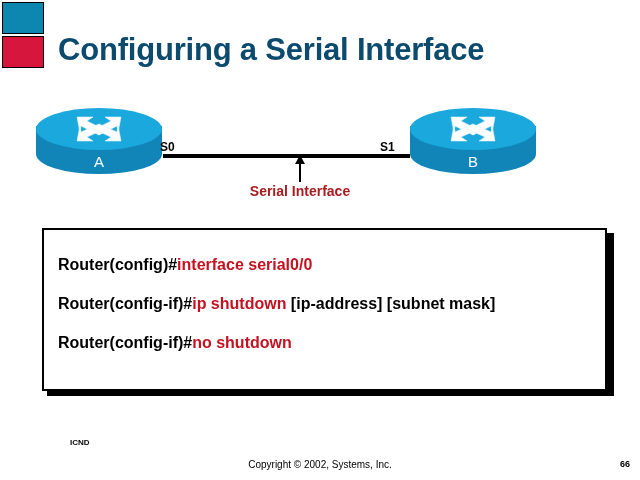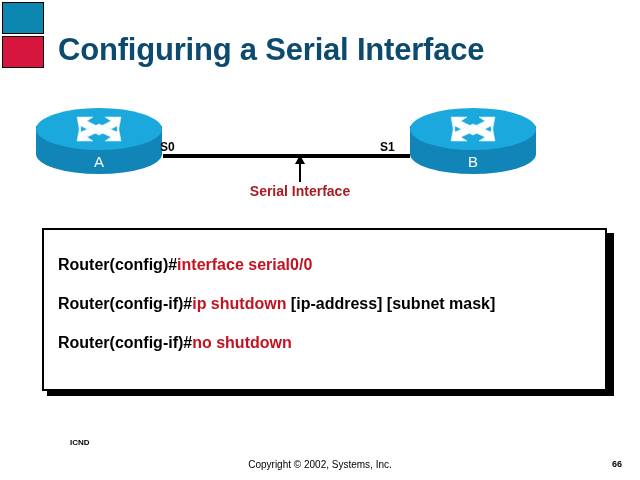--- a/index.html
+++ b/index.html
@@ -197,21 +197,21 @@
     width: 640px;
     text-align: center;
     font-size: 10px;
     color: #000000;
   }
   .footer-right {
     position: absolute;
     left: 604px;
     top: 459px;
     width: 26px;
-    text-align: center;
+    text-align: right;
     font-size: 9px;
     color: #000000;
     font-weight: bold;
   }
 </style>
 </head>
 <body>
 
 <div class="logo">
   <div class="logo-sq top"></div>

